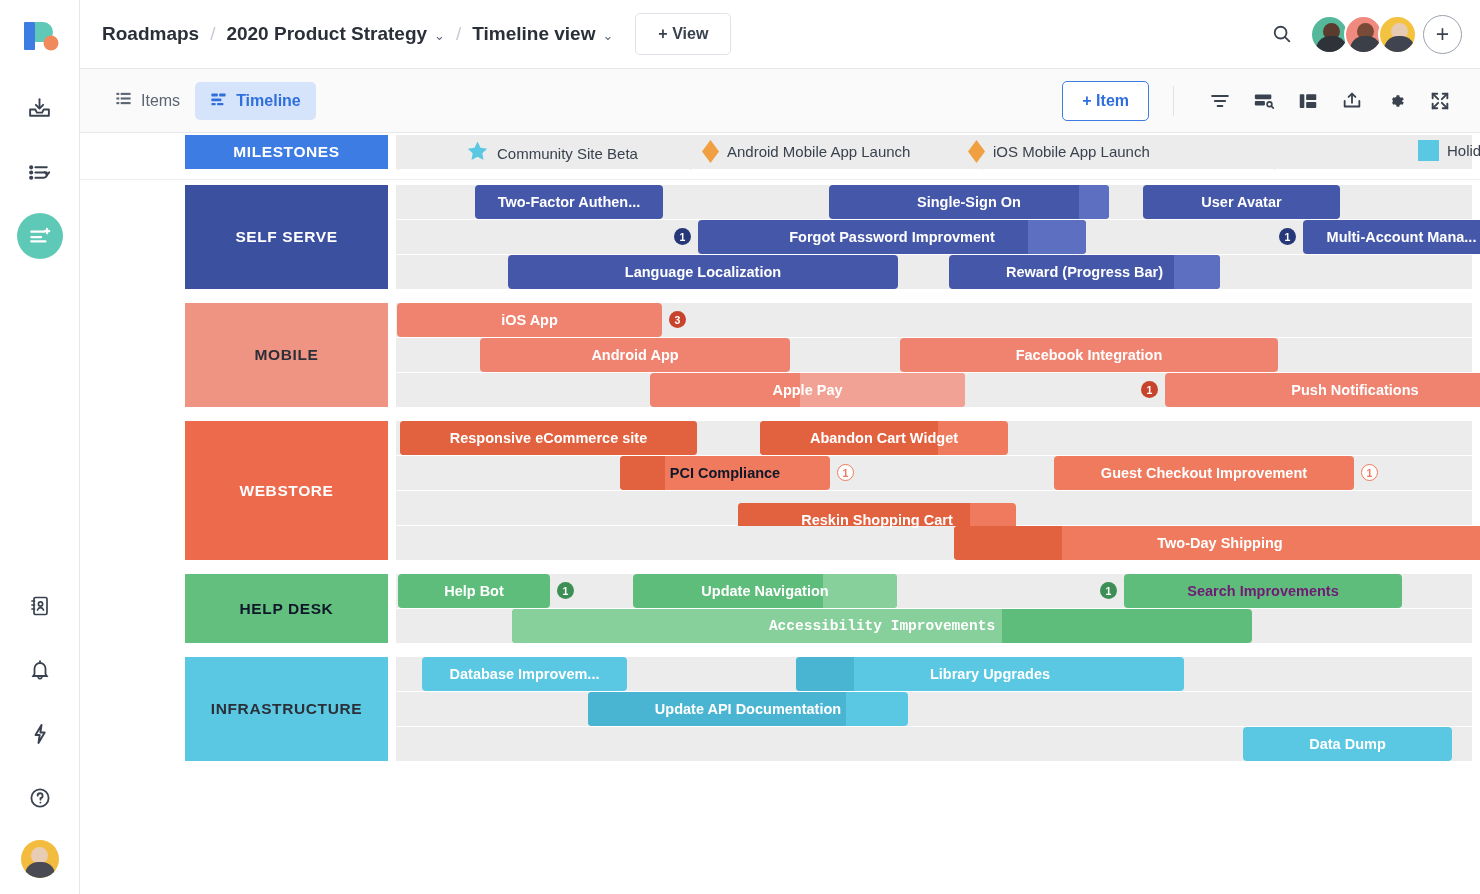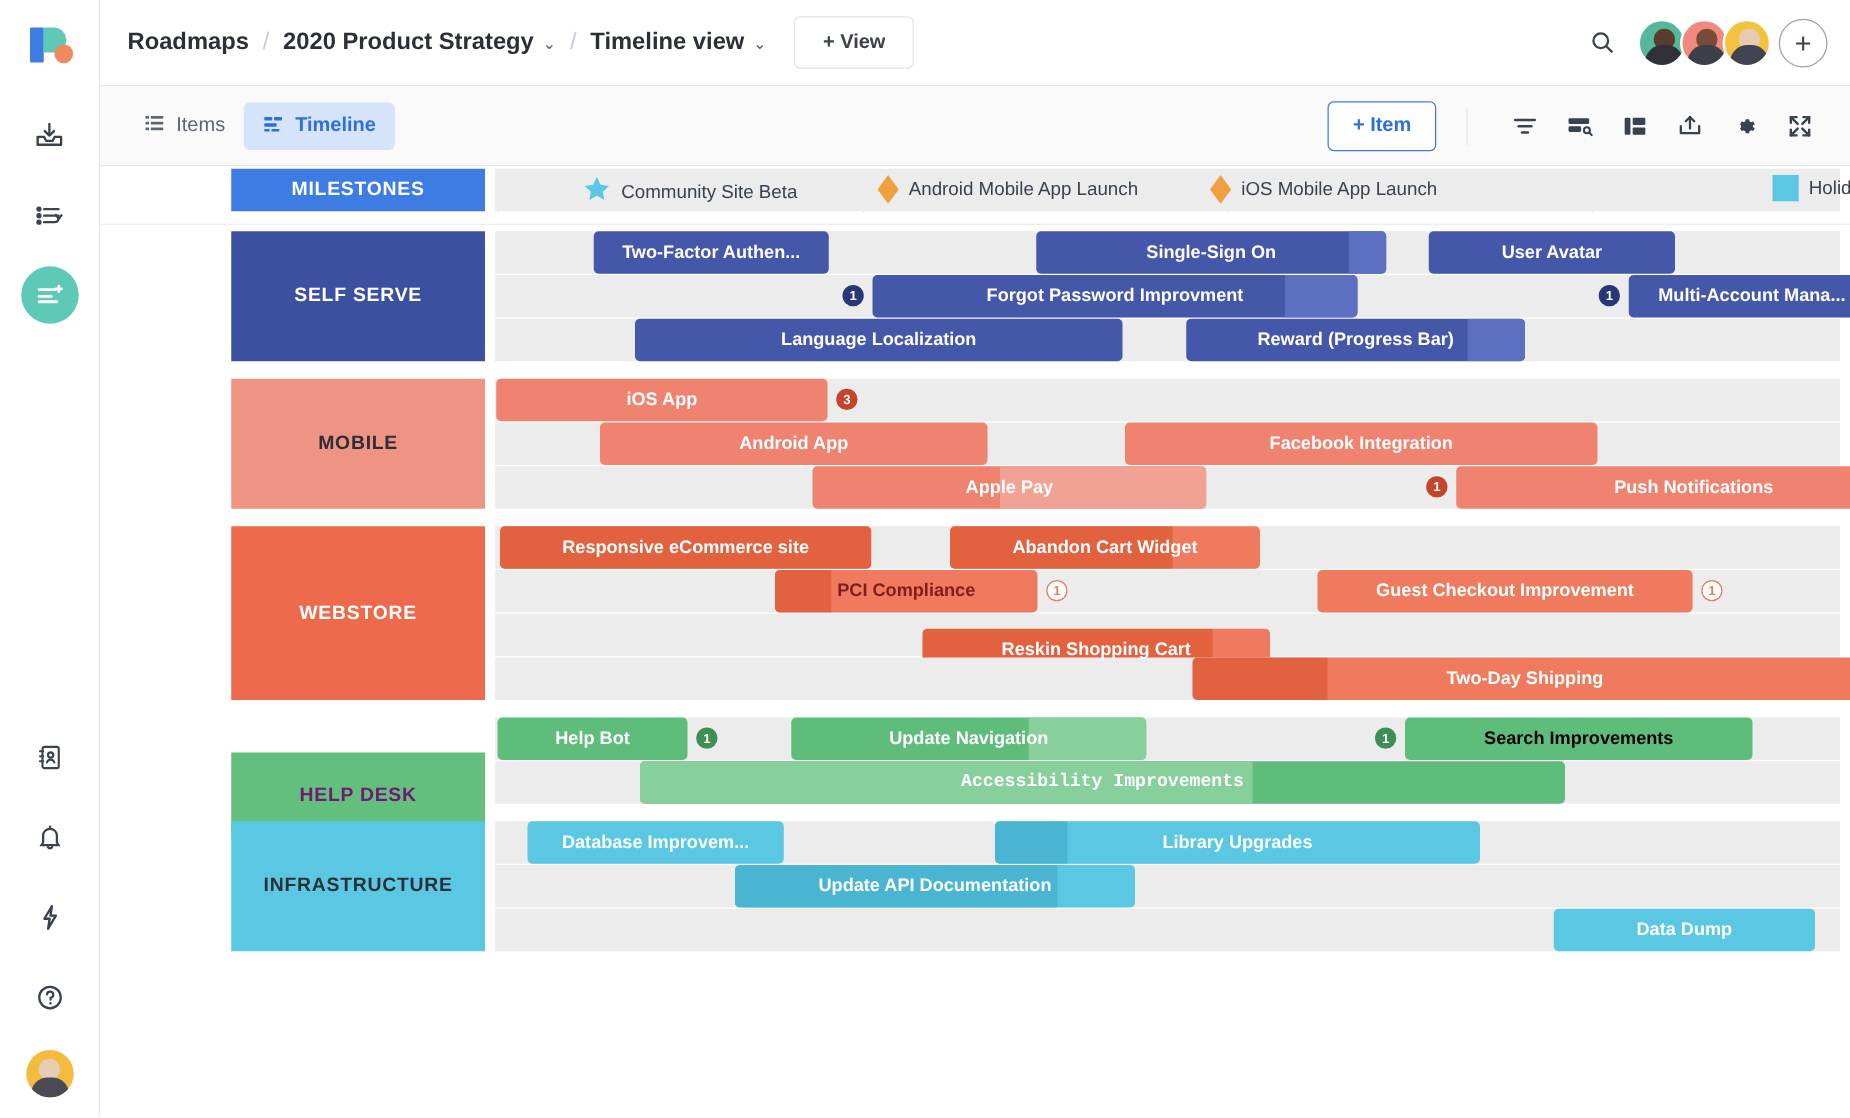--- a/index.html
+++ b/index.html
@@ -428,52 +428,52 @@
             <div class="track" style="top: 0px;"></div>
             <div class="bar" style="left: 320px; width: 297px; top: 0px; background: rgb(239, 122, 93); color: rgb(255, 255, 255);">
               <div class="prog" style="left: 0px; width: 297px; background: rgb(226, 97, 63);"></div>
               <span class="bar-txt">Responsive eCommerce site</span>
             </div>
             <div class="bar" style="left: 680px; width: 248px; top: 0px; background: rgb(239, 122, 93); color: rgb(255, 255, 255);">
               <div class="prog" style="left: 0px; width: 178px; background: rgb(226, 97, 63);"></div>
               <span class="bar-txt">Abandon Cart Widget</span>
             </div>
             <div class="track" style="top: 35px;"></div>
-            <div class="bar" style="left: 540px; width: 210px; top: 35px; background: rgb(239, 122, 93); color: #7f1d1d;">
+            <div class="bar" style="left: 540px; width: 210px; top: 35px; background: rgb(239, 122, 93); color: #0f172a;">
               <div class="prog" style="left: 0px; width: 45px; background: rgb(226, 97, 63);"></div>
               <span class="bar-txt">PCI Compliance</span>
             </div>
             <div class="badge" style="top: 43px; left: 757px; background: rgb(255, 255, 255); color: rgb(239, 122, 93); border: 1px solid rgb(239, 122, 93);">1</div>
             <div class="bar" style="left: 974px; width: 300px; top: 35px; background: rgb(239, 122, 93); color: rgb(255, 255, 255);">
               <span class="bar-txt">Guest Checkout Improvement</span>
             </div>
             <div class="badge" style="top: 43px; left: 1281px; background: rgb(255, 255, 255); color: rgb(239, 122, 93); border: 1px solid rgb(239, 122, 93);">1</div>
             <div class="track" style="top: 70px;"></div>
             <div class="bar" style="left: 658px; width: 278px; top: 82px; background: rgb(239, 122, 93); color: rgb(255, 255, 255);">
               <div class="prog" style="left: 0px; width: 232px; background: rgb(226, 97, 63);"></div>
               <span class="bar-txt">Reskin Shopping Cart</span>
             </div>
             <div class="track" style="top: 105px;"></div>
             <div class="bar" style="left: 874px; width: 532px; top: 105px; background: rgb(239, 122, 93); color: rgb(255, 255, 255);">
               <div class="prog" style="left: 0px; width: 108px; background: rgb(226, 97, 63);"></div>
               <span class="bar-txt">Two-Day Shipping</span>
             </div>
           </div>
           <div class="lane" style="top: 441px; height: 69px;">
-            <div class="lane-label" style="height: 69px; background: rgb(98, 191, 126); color: #701a75; margin-top: 28px;">HELP DESK</div>
+            <div class="lane-label" style="height: 69px; background: rgb(98, 191, 126); color: #0f172a;">HELP DESK</div>
             <div class="track" style="top: 0px;"></div>
             <div class="bar" style="left: 318px; width: 152px; top: 0px; background: rgb(95, 189, 124); color: rgb(255, 255, 255);">
               <span class="bar-txt">Help Bot</span>
             </div>
             <div class="badge" style="top: 8px; left: 477px; background: rgb(61, 143, 86);">1</div>
-            <div class="bar" style="left: 553px; width: 284px; top: 0px; background: rgb(95, 189, 124); color: rgb(255, 255, 255);">
+            <div class="bar" style="left: 553px; width: 264px; top: 0px; background: rgb(95, 189, 124); color: rgb(255, 255, 255);">
               <div class="prog" style="left: 190px; right: 0px; background: rgb(135, 207, 155);"></div>
               <span class="bar-txt">Update Navigation</span>
             </div>
-            <div class="bar" style="left: 1044px; width: 278px; top: 0px; background: rgb(95, 189, 124); color: #000000;">
+            <div class="bar" style="left: 1044px; width: 278px; top: 0px; background: rgb(95, 189, 124); color: #701a75;">
               <span class="bar-txt">Search Improvements</span>
             </div>
             <div class="badge" style="top: 8px; left: 1020px; background: rgb(61, 143, 86);">1</div>
             <div class="track" style="top: 35px;"></div>
             <div class="bar" style="left: 432px; width: 740px; top: 35px; background: rgb(95, 189, 124); color: rgb(255, 255, 255); font-family: Liberation Mono, monospace;">
               <div class="prog" style="left: 0px; width: 490px; background: rgb(135, 207, 155);"></div>
               <span class="bar-txt">Accessibility Improvements</span>
             </div>
           </div>
           <div class="lane" style="top: 524px; height: 104px;">

